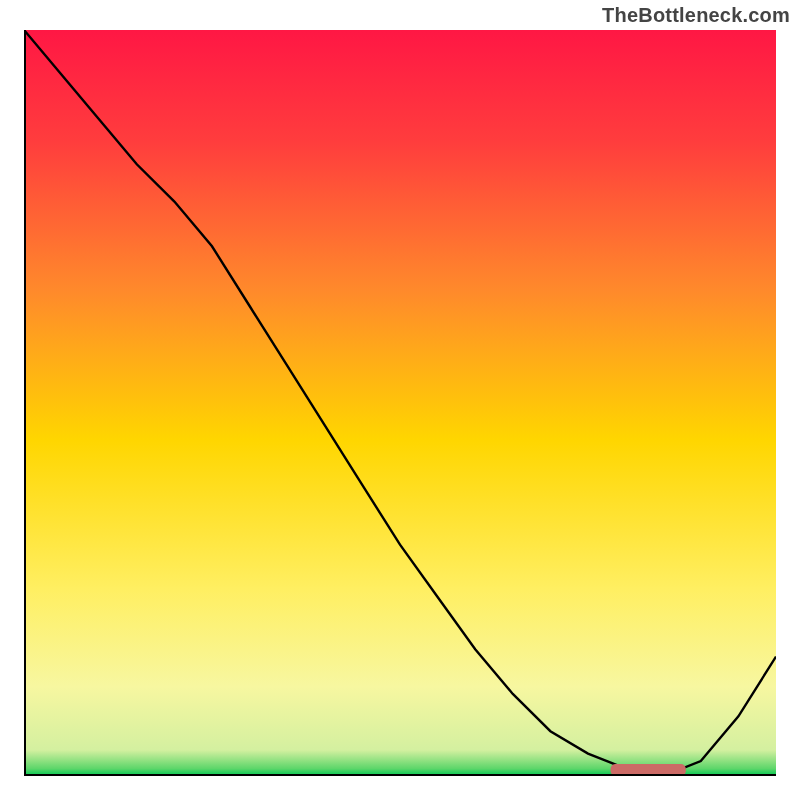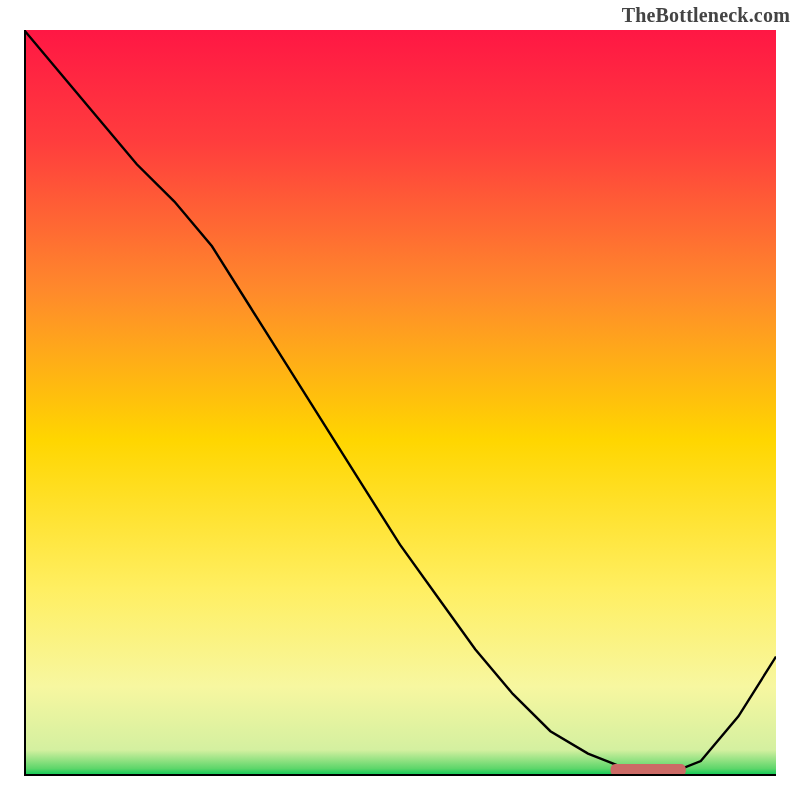--- a/index.html
+++ b/index.html
@@ -19,21 +19,20 @@
   .watermark {
     position: absolute;
     top: 4px;
     right: 10px;
     font-size: 20px;
     font-weight: 600;
     color: #444;
     letter-spacing: 0.2px;
     z-index: 5;
     user-select: none;
-    font-family: Liberation Serif, serif;
   }
   .plot-area {
     position: absolute;
     left: 24px;
     top: 30px;
     width: 752px;
     height: 746px;
     box-sizing: border-box;
   }
   svg.chart {

